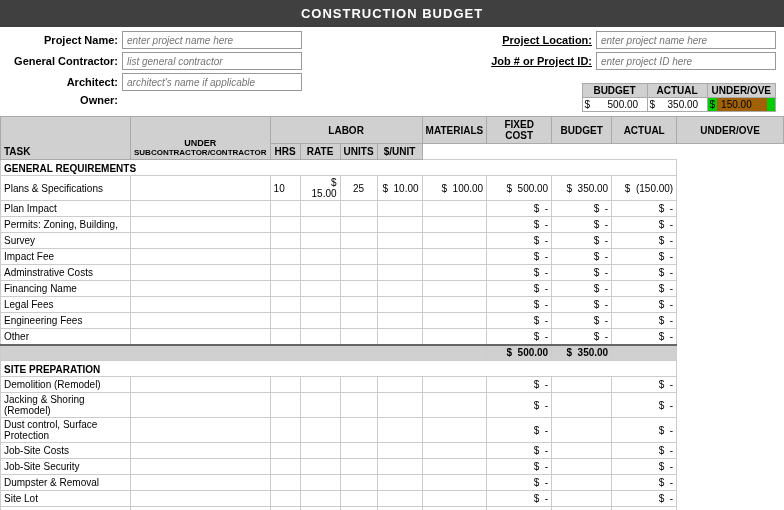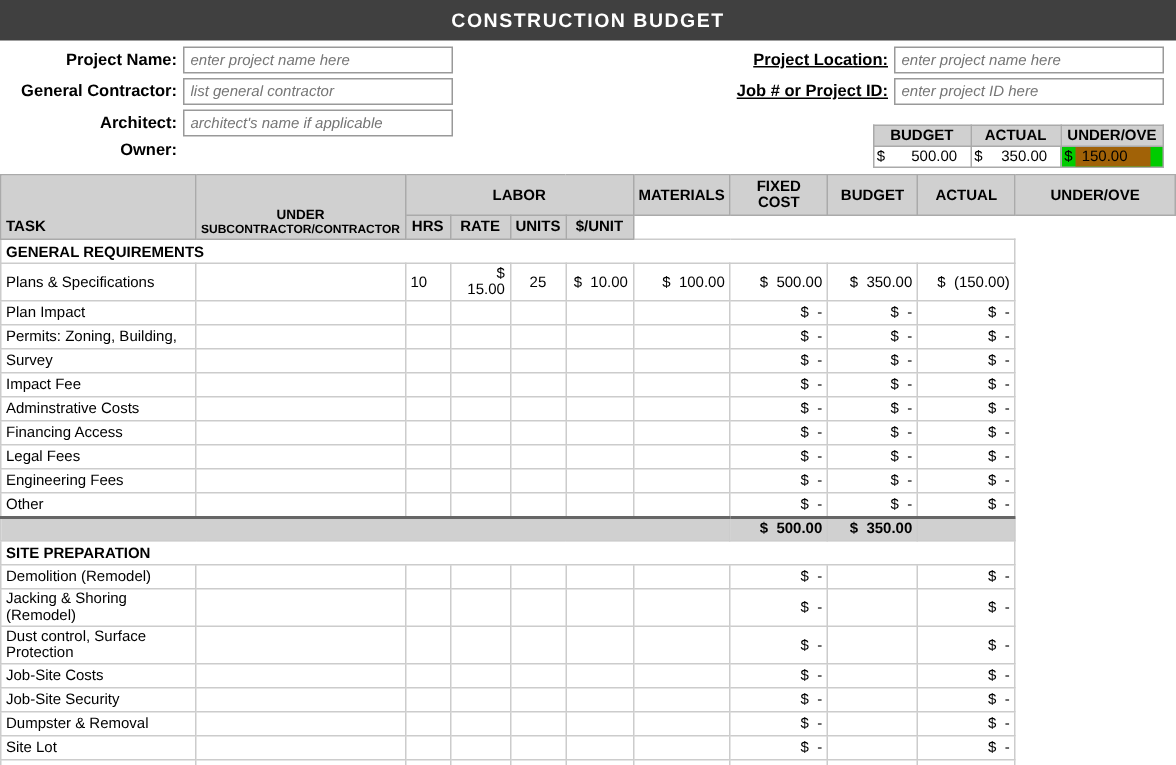--- a/index.html
+++ b/index.html
@@ -278,21 +278,21 @@
       <td class="gray-cell"></td>
         <td class="gray-cell"></td>
         <td class="gray-cell"></td>
         <td class="gray-cell"></td>
         <td class="gray-cell"></td>
       <td style="text-align:right;">$ &nbsp;<span>-</span></td>
       <td style="text-align:right;">$ &nbsp;<span>-</span></td>
       <td style="text-align:right;">$ &nbsp;<span>-</span></td>
     </tr>
     <tr class="data-row">
-      <td>Financing Access</td>
+      <td>Financing Name</td>
       <td class="gray-cell"></td>
       <td class="gray-cell"></td>
         <td class="gray-cell"></td>
         <td class="gray-cell"></td>
         <td class="gray-cell"></td>
         <td class="gray-cell"></td>
       <td style="text-align:right;">$ &nbsp;<span>-</span></td>
       <td style="text-align:right;">$ &nbsp;<span>-</span></td>
       <td style="text-align:right;">$ &nbsp;<span>-</span></td>
     </tr>

